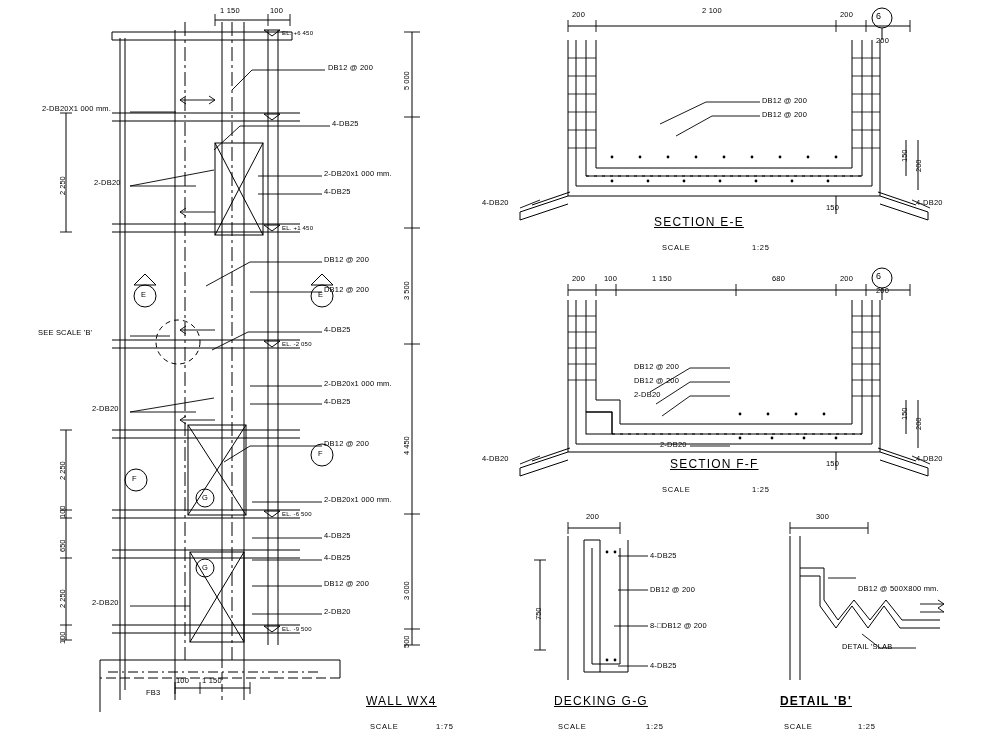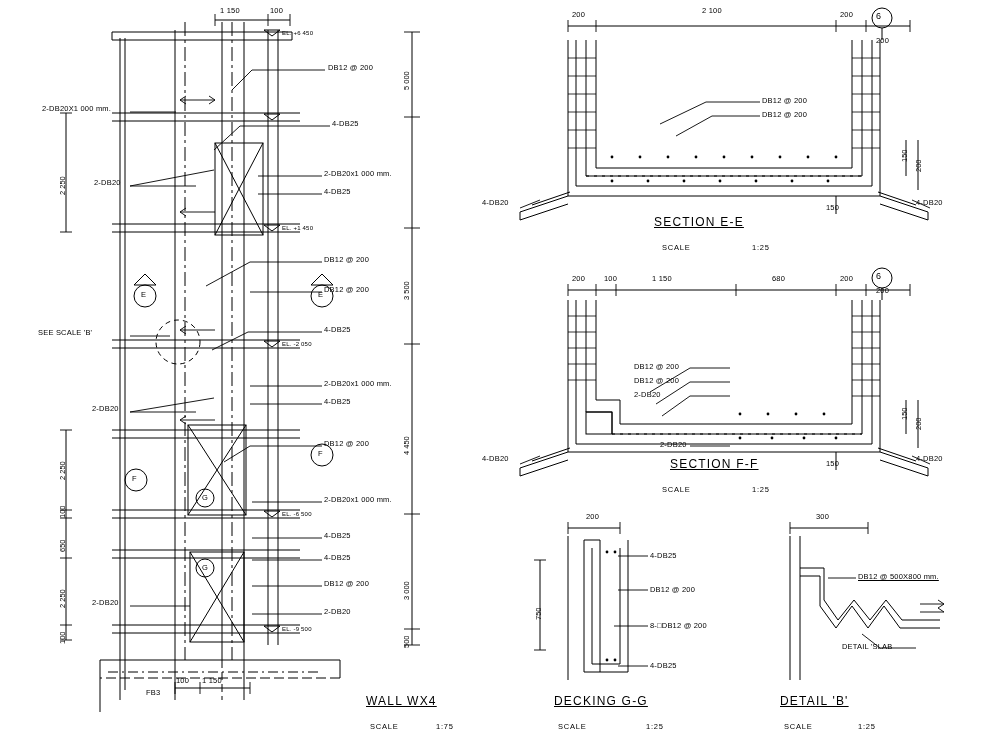--- a/index.html
+++ b/index.html
@@ -458,36 +458,36 @@
   <div class="lbl" style="left:826px;top:459px;">150</div>
 
   <div class="lbl" style="left:586px;top:512px;">200</div>
   <div class="vt" style="left:534px;top:620px;">750</div>
   <div class="lbl" style="left:650px;top:551px;">4-DB25</div>
   <div class="lbl" style="left:650px;top:585px;">DB12 @ 200</div>
   <div class="lbl" style="left:650px;top:621px;">8-□DB12 @ 200</div>
   <div class="lbl" style="left:650px;top:661px;">4-DB25</div>
 
   <div class="lbl" style="left:816px;top:512px;">300</div>
-  <div class="lbl" style="left:858px;top:572px;text-decoration:underline;">DB12 @ 500X800 mm.</div>
+  <div class="lbl" style="left:858px;top:584px;">DB12 @ 500X800 mm.</div>
   <div class="lbl" style="left:842px;top:642px;">DETAIL 'SLAB</div>
 
   <div class="ttl" style="left:654px;top:215px;">SECTION     E-E</div>
   <div class="sc" style="left:662px;top:243px;">SCALE</div>
   <div class="sc" style="left:752px;top:243px;">1:25</div>
 
   <div class="ttl" style="left:654px;top:457px;margin-left:16px;">SECTION     F-F</div>
   <div class="sc" style="left:662px;top:485px;">SCALE</div>
   <div class="sc" style="left:752px;top:485px;">1:25</div>
 
   <div class="ttl" style="left:366px;top:694px;text-decoration:underline;">WALL   WX4</div>
   <div class="sc" style="left:370px;top:722px;">SCALE</div>
   <div class="sc" style="left:436px;top:722px;text-align:right;">1:75</div>
 
   <div class="ttl" style="left:554px;top:694px;">DECKING   G-G</div>
   <div class="sc" style="left:558px;top:722px;">SCALE</div>
   <div class="sc" style="left:646px;top:722px;">1:25</div>
 
-  <div class="ttl" style="left:780px;top:694px;">DETAIL    'B'</div>
+  <div class="ttl" style="left:780px;top:694px;font-weight:bold;">DETAIL    'B'</div>
   <div class="sc" style="left:784px;top:722px;">SCALE</div>
   <div class="sc" style="left:858px;top:722px;">1:25</div>
 
 </div>
 
 </body></html>

